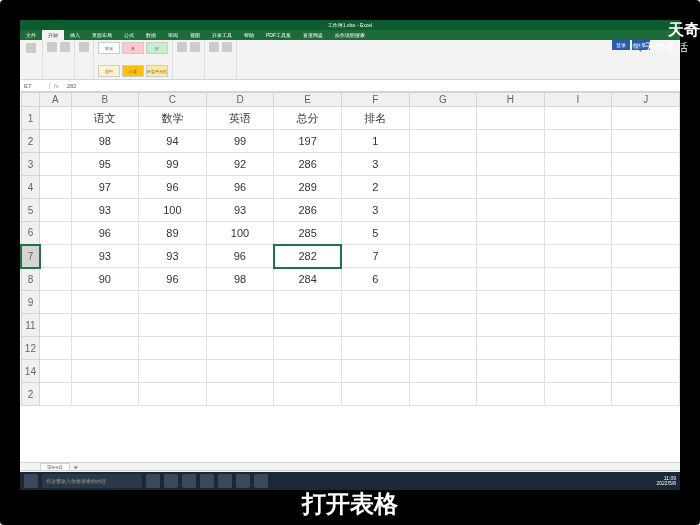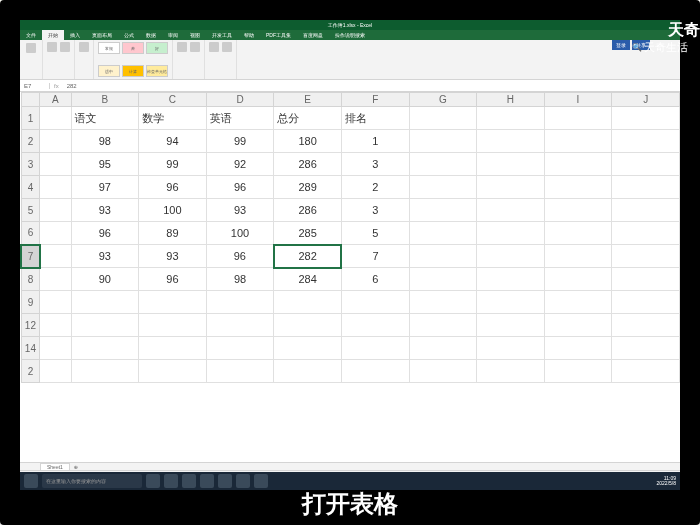--- a/index.html
+++ b/index.html
@@ -25,21 +25,21 @@
 .formula-bar{height:12px;background:#fff;border-bottom:1px solid #d4d4d4;display:flex;align-items:center;font-size:6px;color:#666}
 .name-box{width:30px;border-right:1px solid #d4d4d4;padding:0 4px}
 .fx{padding:0 4px;color:#999}
 .fval{padding:0 4px}
 .grid-area{position:absolute;top:72px;left:0;right:0;bottom:18px;overflow:hidden;background:#fff}
 table{border-collapse:collapse;width:100%}
 .col-h{background:#f0f0f0;border:1px solid #d4d4d4;height:14px;text-align:center;font-size:10px;color:#666;font-weight:normal}
 .row-h{background:#f0f0f0;border:1px solid #d4d4d4;width:18px;text-align:center;font-size:10px;color:#666}
 .row-h.sel{background:#d4d4d4}
 td{border:1px solid #e0e0e0;height:23px;font-size:11px;padding:0 3px;color:#333}
-td.txt{text-align:left}
+td.txt{text-align:center}
 td.num{text-align:center}
 td.sel{border:2px solid #217346;position:relative}
 .sheet-tabs{position:absolute;bottom:10px;left:0;right:0;height:8px;background:#f3f3f3;border-top:1px solid #d4d4d4;display:flex;align-items:center;font-size:5px;color:#666;padding-left:20px}
 .sheet-tab{padding:0 6px;background:#fff;border:1px solid #d4d4d4;border-bottom:none}
 .status{position:absolute;bottom:0;left:0;right:0;height:10px;background:#f3f3f3;border-top:1px solid #d4d4d4}
 .taskbar{position:absolute;bottom:35px;left:20px;right:20px;height:18px;background:#1a2838;display:flex;align-items:center;padding:0 4px;gap:4px}
 .tb-icon{width:14px;height:14px;background:#3a4a5a;border-radius:2px}
 .tb-search{flex:0 0 100px;height:14px;background:#2a3848;border-radius:2px;display:flex;align-items:center;padding:0 4px;font-size:5px;color:#999}
 .tb-time{margin-left:auto;color:#fff;font-size:5px;text-align:right;line-height:1.1}
 .watermark{position:absolute;top:20px;right:0;color:#fff;font-size:16px;font-weight:bold}
@@ -164,21 +164,21 @@
               <td></td>
 </tr>
 </tbody>
           <tbody id="data-rows">
             <tr>
               <td class="row-h">2</td>
   <td></td>
   <td class="num">98</td>
   <td class="num">94</td>
   <td class="num">99</td>
-  <td class="num">180</td>
+  <td class="num">197</td>
   <td class="num">1</td>
   <td></td>
               <td></td>
               <td></td>
               <td></td>
             </tr>
             <tr>
               <td class="row-h">3</td>
   <td></td>
   <td class="num">95</td>
@@ -265,20 +265,33 @@
               <td></td>
               <td></td>
               <td></td>
               <td></td>
               <td></td>
               <td></td>
               <td></td>
               <td></td>
             </tr>
             <tr>
+              <td class="row-h">11</td>
+              <td></td>
+              <td></td>
+              <td></td>
+              <td></td>
+              <td></td>
+              <td></td>
+              <td></td>
+              <td></td>
+              <td></td>
+              <td></td>
+            </tr>
+            <tr>
               <td class="row-h">12</td>
               <td></td>
               <td></td>
               <td></td>
               <td></td>
               <td></td>
               <td></td>
               <td></td>
               <td></td>
               <td></td>

